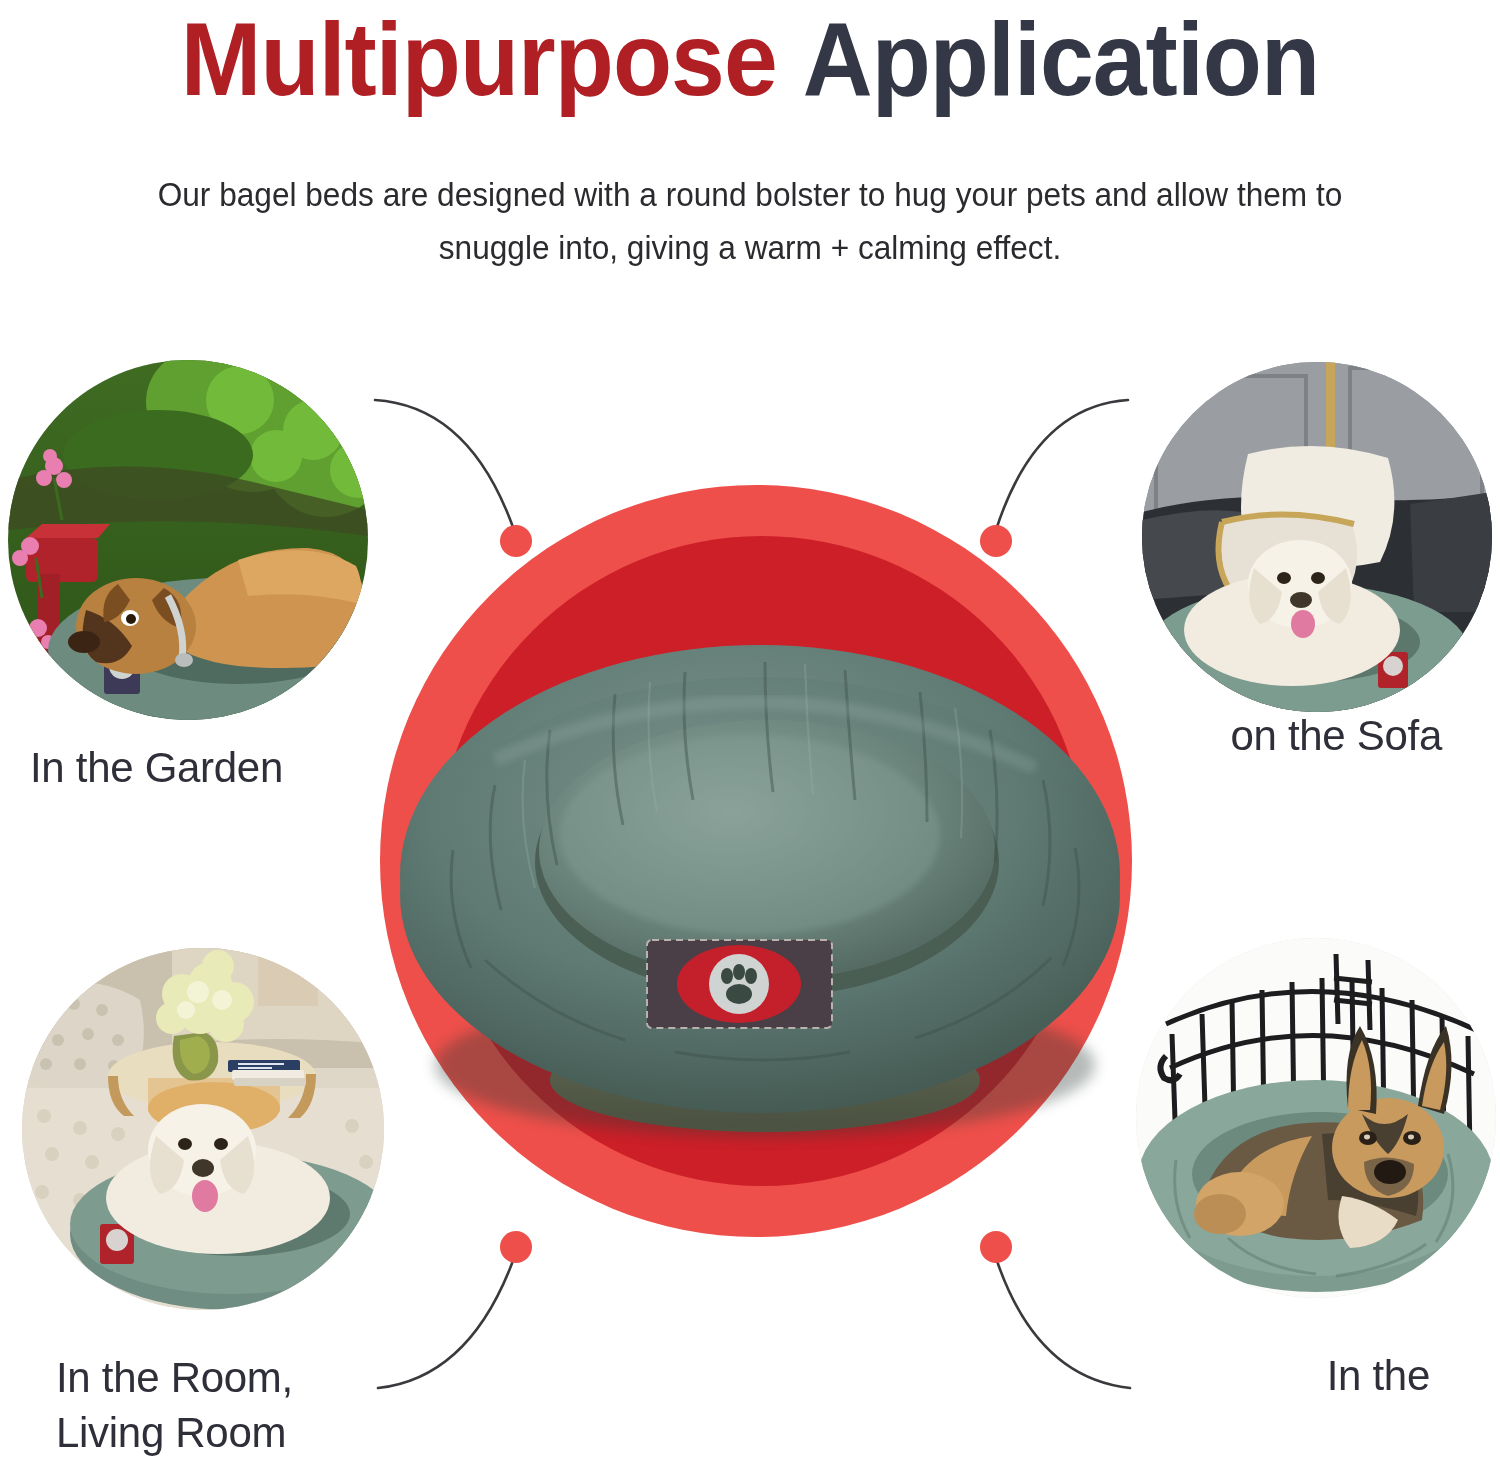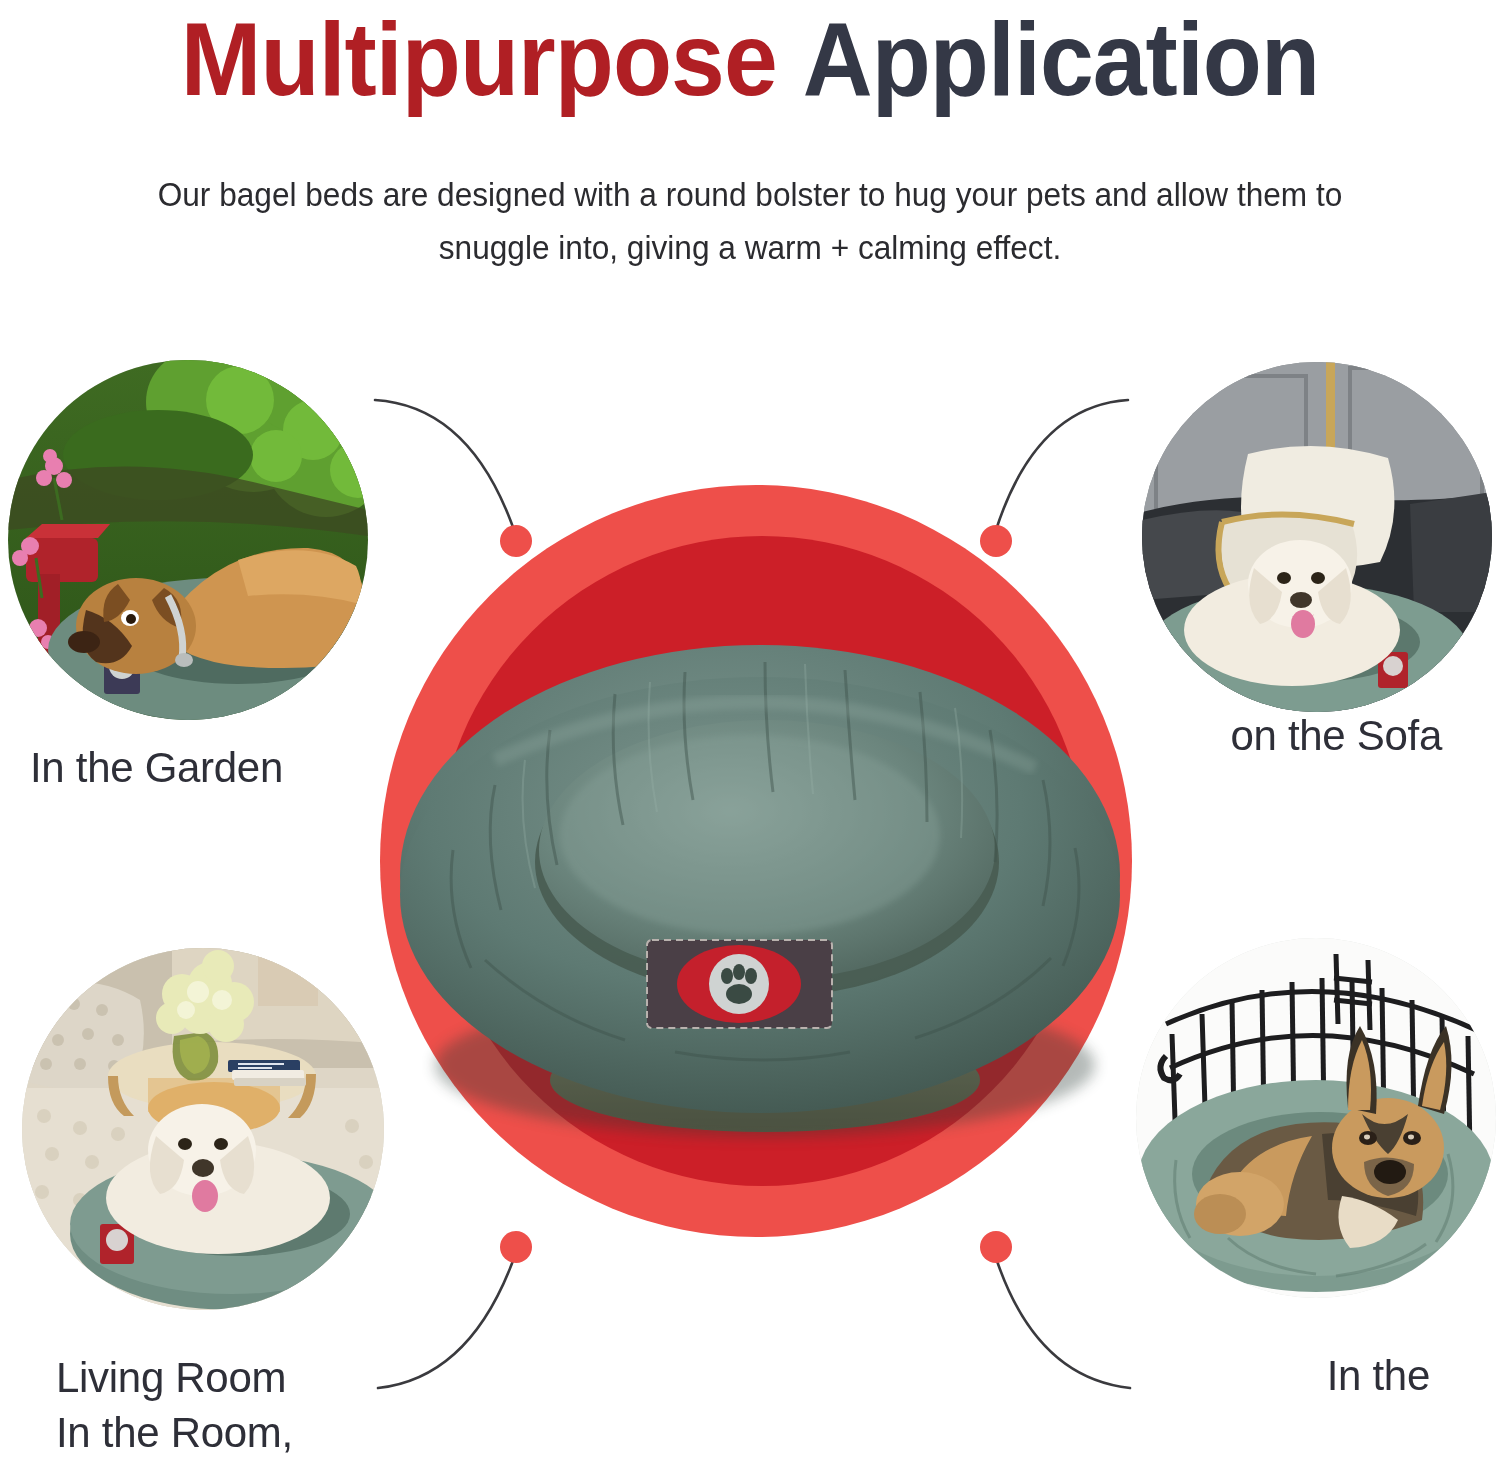--- a/index.html
+++ b/index.html
@@ -452,24 +452,24 @@
   <div class="label l-tl">
     <span>In the </span><b>Garden</b>
   </div>
 
   <div class="label l-tr">
     <span>on the </span><b>Sofa</b>
   </div>
 
   <div class="label l-bl">
     <div>
-      <b>Living Room</b>
+      <span>In the </span><b>Room,</b>
     </div>
     <div>
-      <span>In the </span><b>Room,</b>
+      <b>Living Room</b>
     </div>
   </div>
 
   <div class="label l-br">
     <div>
       <span>In the</span>
     </div>
   </div>
 
 </div>

